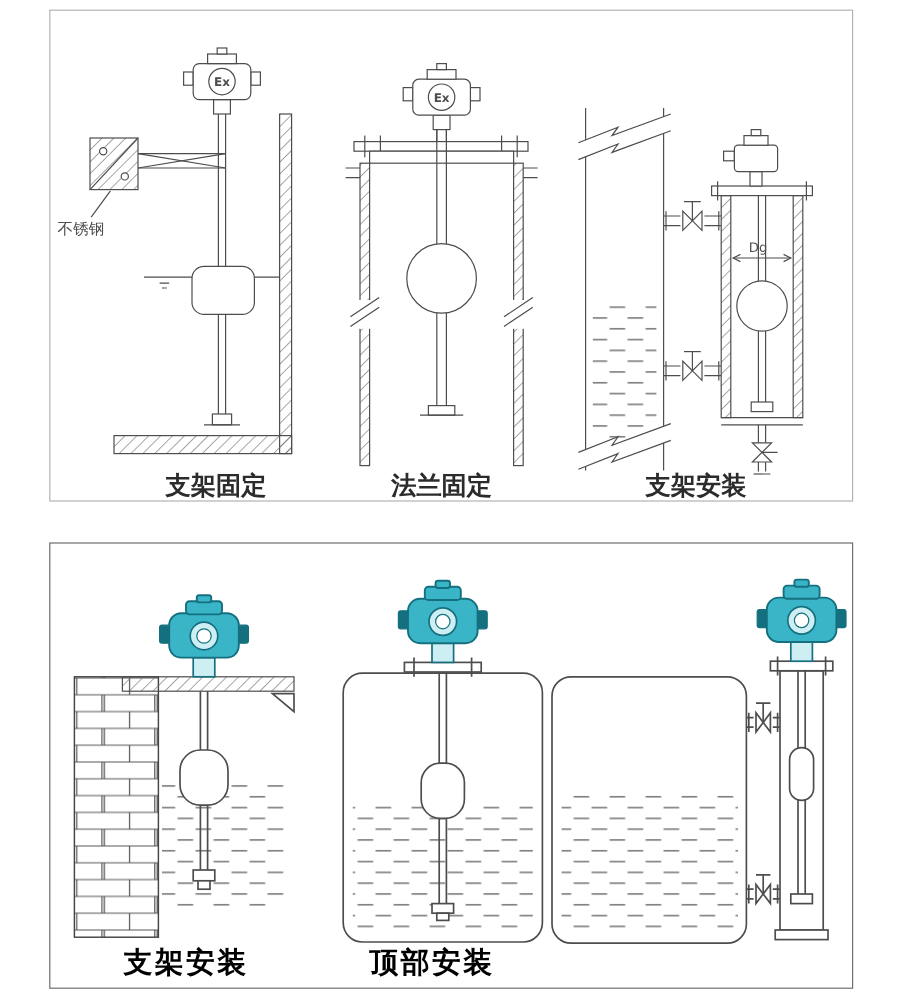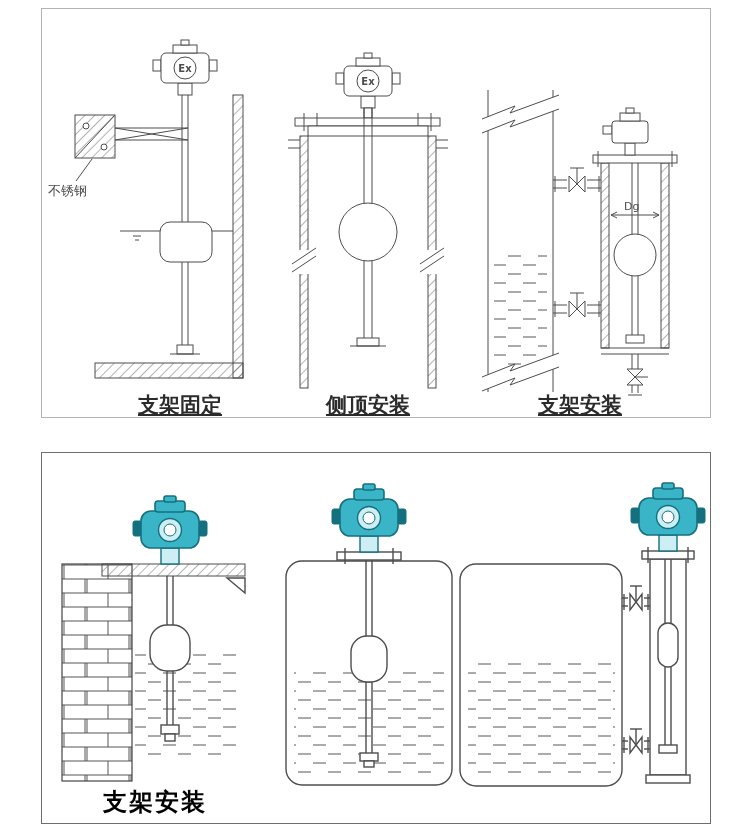--- a/index.html
+++ b/index.html
@@ -27,21 +27,21 @@
   .tl-dk{fill:var(--transmitter-teal-dark);stroke:var(--transmitter-teal-dark);}
   .tl-lt{fill:#cdeef2;stroke:var(--transmitter-teal-dark);stroke-width:1.4;}
   .tl-wh{fill:#fff;stroke:var(--transmitter-teal-dark);stroke-width:1;}
 
   text{fill:var(--line);}
   .t-small{font:13px "DejaVu Sans",sans-serif;}
   .t-ex{font:bold 10px "DejaVu Sans",sans-serif;text-anchor:middle;}
   .t-dg{font:11px "DejaVu Sans",sans-serif;}
 
   .cap{position:absolute;transform:translateX(-50%);white-space:nowrap;}
-  .cap1{font:bold 21px "DejaVu Serif",serif;color:#2b2b2b;top:382px;text-decoration:underline;}
+  .cap1{font:bold 21px "DejaVu Serif",serif;color:#2b2b2b;top:382px;}
   .cap2{font:bold 24px "DejaVu Sans",sans-serif;color:#000;top:333px;letter-spacing:2px;}
 </style>
 </head>
 <body>
 
 <div class="page">
 
   <div class="panel panel1">
     <svg width="666" height="406" viewBox="0 0 666 406">
       <defs>
@@ -201,21 +201,21 @@
           <path d="M585 376L601 376L593 368Z" class="sw"></path>
           <line x1="593" y1="368" x2="606" y2="368" class="s"></line>
           <line x1="590" y1="376" x2="590" y2="384" class="s"></line>
           <line x1="596" y1="376" x2="596" y2="384" class="s"></line>
           <line x1="586" y1="386" x2="600" y2="386" class="s"></line>
         </g>
       </g>
     </svg>
 
     <div class="cap cap1" style="left:138px">支架固定</div>
-    <div class="cap cap1" style="left:326px">侧顶安装</div>
+    <div class="cap cap1" style="left:326px">法兰固定</div>
     <div class="cap cap1" style="left:538px">支架安装</div>
   </div>
 
   <div class="panel panel2">
     <svg width="666" height="368" viewBox="0 0 666 368">
       <defs>
         <pattern id="h2" width="7" height="7" patternUnits="userSpaceOnUse" patternTransform="rotate(45)">
           <line x1="0" y1="0" x2="0" y2="7" stroke="#6a6a6a" stroke-width="1"></line>
         </pattern>
         <pattern id="w2" width="30" height="18" patternUnits="userSpaceOnUse">
@@ -306,15 +306,16 @@
           <rect x="586" y="283" width="16" height="18" class="wh"></rect>
           <path d="M588 284L588 300L594 292Z" class="sw2"></path>
           <path d="M600 284L600 300L594 292Z" class="sw2"></path>
           <line x1="594" y1="292" x2="594" y2="276" class="s2"></line>
           <line x1="588" y1="276" x2="600" y2="276" class="s2"></line>
         </g>
       </g>
     </svg>
 
     <div class="cap cap2" style="left:113px">支架安装</div>
+    <div class="cap cap2" style="left:318px">顶部安装</div>
   </div>
 
 </div>
 
 </body></html>

